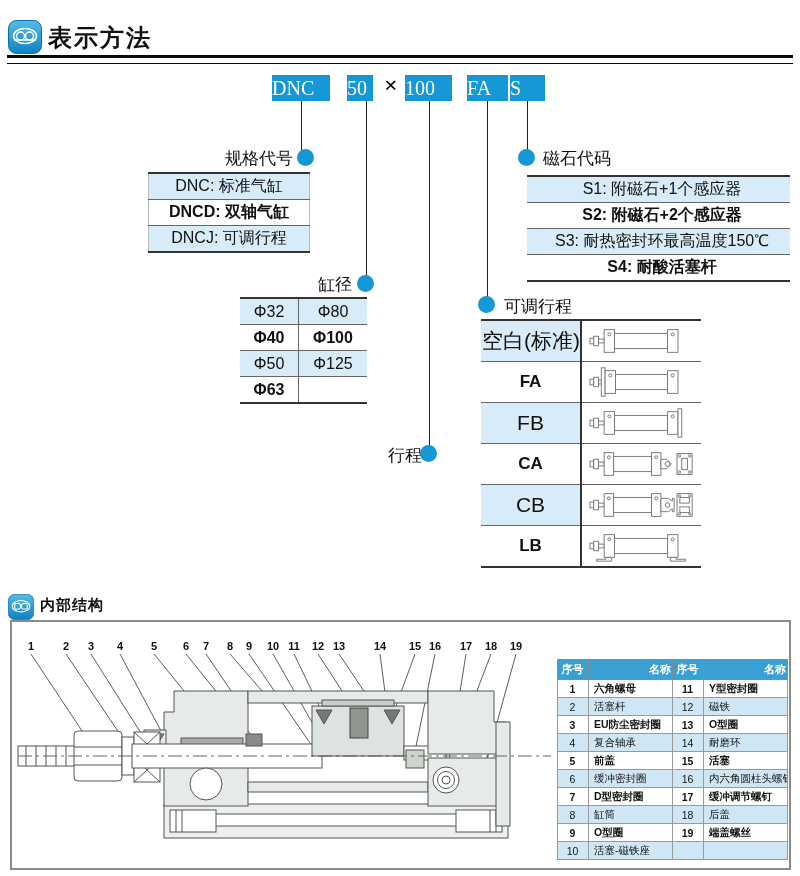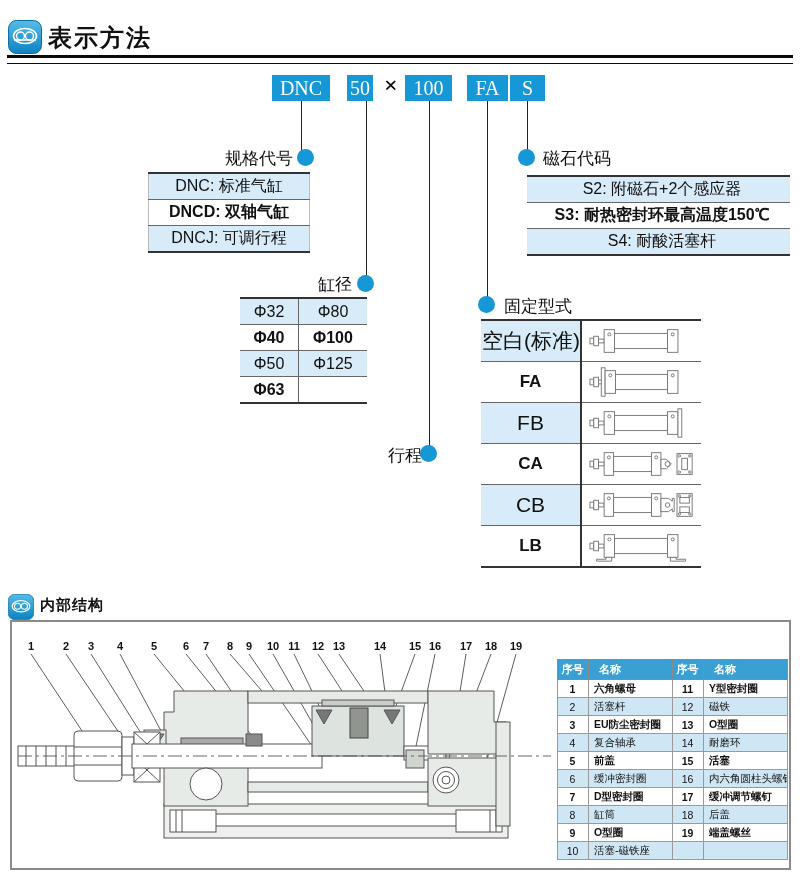--- a/index.html
+++ b/index.html
@@ -8,21 +8,21 @@
 
   
   .brand-icon{position:absolute;left:8px;top:20px;width:34px;height:34px}
   .page-title{position:absolute;left:48px;top:22px;font-family:"Liberation Serif",serif;
               font-size:24px;font-weight:bold;letter-spacing:2px}
   .title-rule{position:absolute;left:7px;top:55px;width:786px;height:5px;
               border-top:3px solid #0a0a0a;border-bottom:1px solid #0a0a0a}
 
   
   .code-box{position:absolute;top:75px;height:26px;background:#1697d6;color:#fff;
-            font-family:"Liberation Serif",serif;font-size:20px;text-align:center;line-height:27px}
+            font-family:"Liberation Serif",serif;font-size:20px;text-align:left;line-height:27px}
   .times{position:absolute;top:72px;color:#000;font-size:24px;font-weight:bold;
          font-family:"Liberation Serif",serif}
   .vline{position:absolute;width:0;border-left:1px solid #222}
   .dot{position:absolute;width:17px;height:17px;border-radius:50%;background:#1697d6}
   .lab{position:absolute;font-weight:normal;font-size:17px;white-space:nowrap}
 
   
   table.t{position:absolute;border-collapse:collapse;table-layout:fixed}
   table.t td{border-top:1px solid #666;border-bottom:1px solid #666;
              font-size:16px;text-align:center;white-space:nowrap;overflow:hidden}
@@ -57,21 +57,21 @@
   .sec2-icon{position:absolute;left:8px;top:594px;width:26px;height:26px}
   .sec2-title{position:absolute;left:40px;top:596px;font-family:"Liberation Serif",serif;
               font-size:15px;font-weight:bold;letter-spacing:1px}
   .internal-box{position:absolute;left:10px;top:620px;width:777px;height:246px;
                 border:2px solid #8a8a8a}
   .drawing{position:absolute;left:16px;top:634px}
 
   .parts-table{position:absolute;left:557px;top:659px;width:231px;border-collapse:collapse;
                table-layout:fixed}
   .parts-table th{background:#3aa0d4;color:#fff;font-size:11px;font-weight:bold;
-                  height:17px;border:1px solid #8a8a8a;text-align:left;padding-left:10px}
+                  height:17px;border:1px solid #8a8a8a;text-align:right;padding-left:10px}
   .parts-table th.num{width:29px;text-align:center;padding-left:0}
   .parts-table td{font-size:10.5px;height:15px;border:1px solid #9a9a9a;padding-left:5px;
                   white-space:nowrap;overflow:hidden}
   .parts-table td.num{text-align:center;padding-left:0}
   .parts-table tbody tr:nth-child(odd) td{font-weight:bold;background:#fff}
   .parts-table tbody tr:nth-child(even) td{background:#cfe7f5}
 
   svg text{font-family:"Liberation Sans",sans-serif}
 </style>
 </head>
@@ -111,21 +111,21 @@
   <div class="dot" style="left:297px;top:149px"></div>
   <div class="dot" style="left:357px;top:275px"></div>
   <div class="dot" style="left:420px;top:445px"></div>
   <div class="dot" style="left:478px;top:296px"></div>
   <div class="dot" style="left:518px;top:149px"></div>
 
   <div class="lab" style="left:150px;top:147px;width:143px;text-align:right">规格代号</div>
   <div class="lab" style="left:292px;top:273px;width:60px;text-align:right">缸径</div>
   <div class="lab" style="left:376px;top:444px;width:58px;text-align:center">行程</div>
   <div class="lab" style="left:543px;top:147px">磁石代码</div>
-  <div class="lab" style="left:504px;top:295px">固定型式</div>
+  <div class="lab" style="left:504px;top:295px">可调行程</div>
 
   <table class="t spec-table">
     <tbody>
         <tr>
           <td>DNC: 标准气缸</td>
         </tr>
     <tr>
           <td>DNCD: 双轴气缸</td>
         </tr>
     <tr>
@@ -150,20 +150,23 @@
         </tr>
     <tr>
           <td>Φ63</td>
           <td></td>
         </tr>
   </tbody>
     </table>
 
   <table class="t magnet-table">
     <tbody>
+        <tr>
+          <td>S1: 附磁石+1个感应器</td>
+        </tr>
     <tr>
           <td>S2: 附磁石+2个感应器</td>
         </tr>
     <tr>
           <td>S3: 耐热密封环最高温度150℃</td>
         </tr>
     <tr>
           <td>S4: 耐酸活塞杆</td>
         </tr>
   </tbody>

